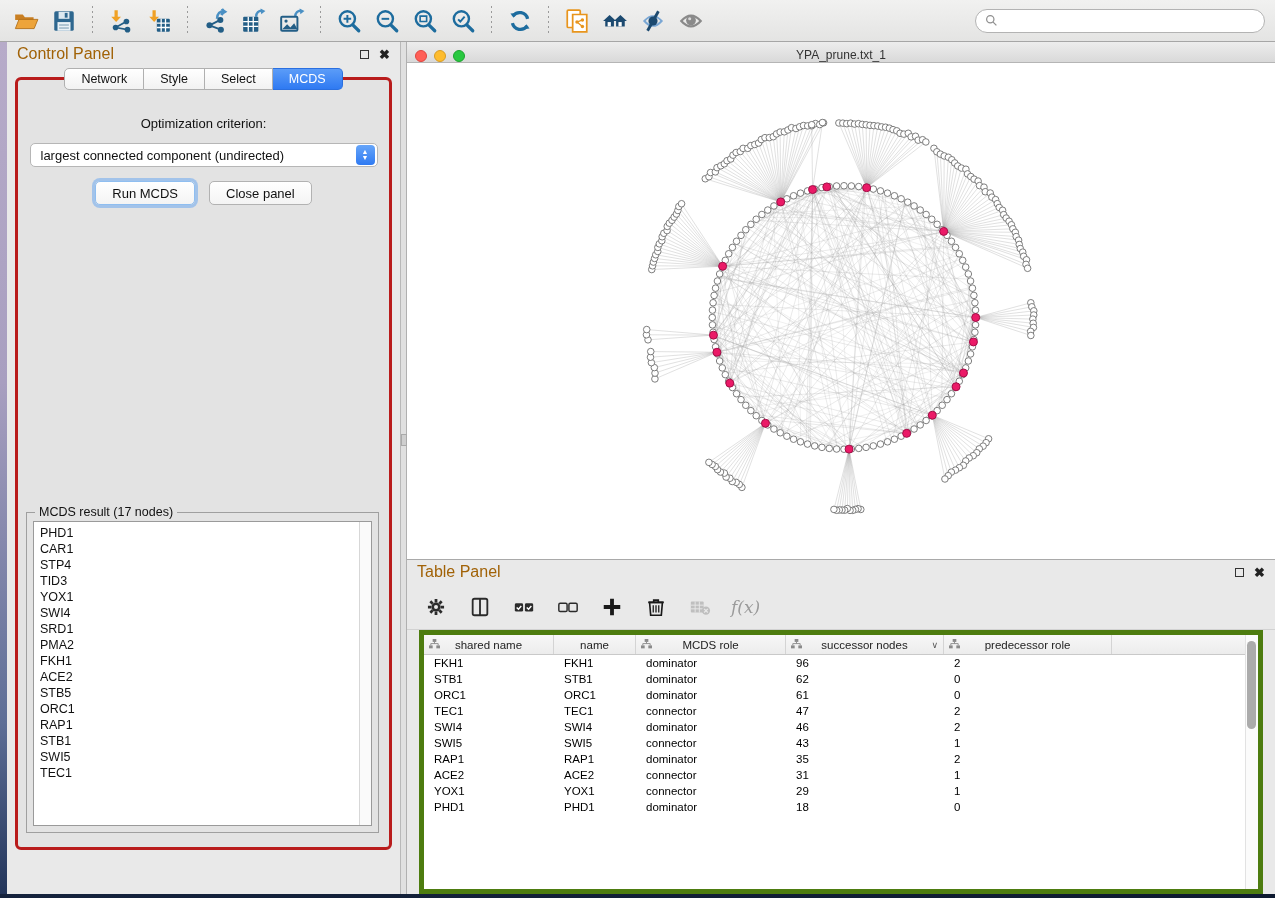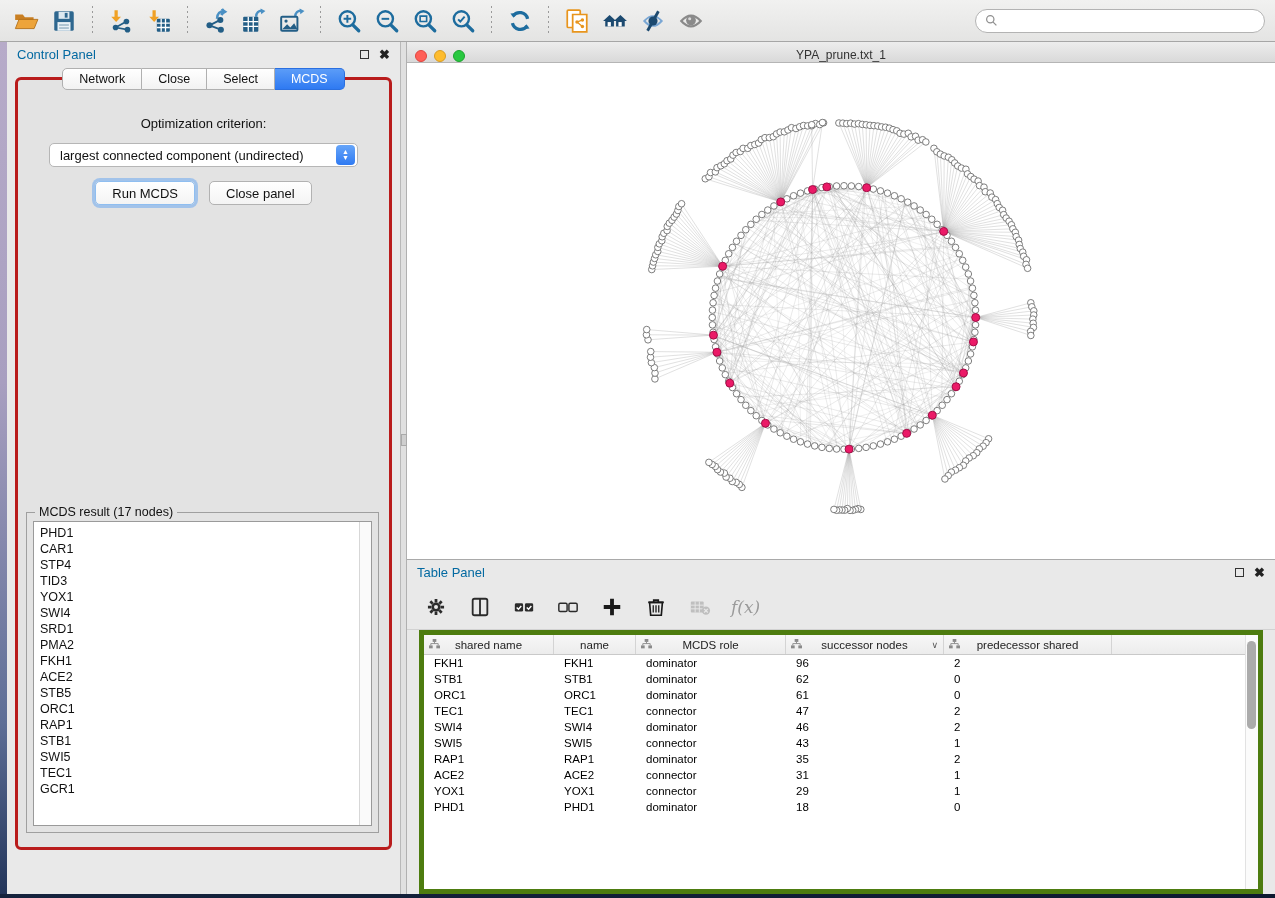--- a/index.html
+++ b/index.html
@@ -25,38 +25,38 @@
     font-family:"Liberation Sans", sans-serif; }
 
   
   .main { flex:1; display:flex; min-height:0; }
   .left-sliver { width:7px; background:linear-gradient(#b7abc9 0%,#a89fc0 40%,#5d6e96 80%,#23355a 100%); }
 
   
   .control-panel { width:394px; background:#e9e9e9; border-right:1px solid #b8b8b8;
     display:flex; flex-direction:column; position:relative; }
   .panel-titlebar { height:24px; display:flex; align-items:center; padding:0 10px; }
-  .panel-title { font-size:13px; color:#0369a1; }
+  .panel-title { font-size:16px; color:#a16207; }
   .panel-titlebar .win-ctrls { margin-left:auto; display:flex; gap:10px; align-items:center; }
   .wc-float { width:9px; height:9px; border:1.5px solid #333; background:transparent; }
   .wc-close { font-size:13px; font-weight:bold; color:#222; line-height:9px; cursor:pointer; }
 
   .ctrl-tabs { display:flex; justify-content:center; position:relative; z-index:2; margin-top:2px; }
   .seg-tab { height:22px; padding:0 16px; background:linear-gradient(#ffffff,#f2f2f2);
     border:1px solid #b0b0b0; border-left-width:0; font-size:12.5px; display:flex; align-items:center;
     cursor:pointer; color:#111; }
   .seg-tab:first-child { border-left-width:1px; border-radius:5px 0 0 5px; }
   .seg-tab:last-child { border-radius:0 5px 5px 0; }
   .seg-tab.selected { background:linear-gradient(#5b9cf8,#2f7af2); color:#fff; border-color:#2a6fe0; }
 
   .ctrl-box { position:absolute; left:8px; right:8px; top:35px; bottom:44px;
     background:#e3e3e3; border:3px solid #b91c1c; border-radius:6px; padding-top:26px; }
   .opt-label { text-align:center; font-size:13px; margin-top:10px; color:#111; }
   .select-row { display:flex; justify-content:center; margin-top:12px; }
-  .mac-select { width:309px; height:24px; background:#fff; border:1px solid #b6b6b6; border-radius:5px;
+  .mac-select { width:348px; height:24px; background:#fff; border:1px solid #b6b6b6; border-radius:5px;
     display:flex; align-items:center; position:relative; cursor:pointer; }
   .mac-select .sel-text { flex:1; padding:0 10px; font-size:13px; color:#111; }
   .sel-stepper { width:19px; height:20px; margin-right:2px; border-radius:4px;
     background:linear-gradient(#66a5f9,#2f7af2); display:flex; flex-direction:column;
     align-items:center; justify-content:center; color:#fff; font-size:7px; line-height:6px; }
   .btn-row { display:flex; justify-content:center; gap:14px; margin-top:14px; }
   .mac-btn { height:24px; padding:0 16px; background:linear-gradient(#ffffff,#f4f4f4);
     border:1px solid #b2b2b2; border-radius:5px; font-size:13px; cursor:pointer;
     font-family:"Liberation Sans", sans-serif; color:#111; }
   .mac-btn.focused { border-color:#8fbef0; box-shadow:0 0 0 3px rgba(110,170,240,.55); }
@@ -301,21 +301,21 @@
     <div class="control-panel">
       <div class="panel-titlebar">
         <span class="panel-title">Control Panel</span>
         <span class="win-ctrls">
           <span class="wc-float"></span>
           <span class="wc-close">✖</span>
         </span>
       </div>
       <div class="ctrl-tabs" id="ctrl-tabs">
           <div class="seg-tab">Network</div>
-          <div class="seg-tab">Close</div>
+          <div class="seg-tab">Style</div>
           <div class="seg-tab">Select</div>
           <div class="seg-tab selected">MCDS</div>
         </div>
       <div class="ctrl-box">
         <div class="opt-label">Optimization criterion:</div>
         <div class="select-row">
           <div class="mac-select">
             <span class="sel-text">largest connected component (undirected)</span>
             <span class="sel-stepper">
                 <span>▲</span>
@@ -340,21 +340,20 @@
                 <div>SRD1</div>
                 <div>PMA2</div>
                 <div>FKH1</div>
                 <div>ACE2</div>
                 <div>STB5</div>
                 <div>ORC1</div>
                 <div>RAP1</div>
                 <div>STB1</div>
                 <div>SWI5</div>
                 <div>TEC1</div>
-                <div>GCR1</div>
               </div>
             <div class="result-scroll"></div>
           </div>
         </div>
       </div>
     </div>
 
     <div class="v-divider">
       <div class="v-grip"></div>
     </div>
@@ -1255,21 +1254,21 @@
               </div>
               <div class="th" style="width: 168px;">
                 <svg class="tree-ico" width="11" height="11" viewBox="0 0 12 12">
                   <g fill="#8a8a8a">
                     <rect x="4" y="0" width="4" height="3.2"></rect>
                     <rect x="0" y="7" width="4" height="3.2"></rect>
                     <rect x="8" y="7" width="4" height="3.2"></rect>
                   </g>
                   <path d="M6 3 v2 M2 7 V5 h8 v2" stroke="#8a8a8a" fill="none" stroke-width="1"></path>
                 </svg>
-                <span>predecessor shared</span>
+                <span>predecessor role</span>
               </div>
             </div>
           <div class="tbody" id="tbody">
               <div class="tr">
                 <div class="td" style="width: 130px;">FKH1</div>
                 <div class="td" style="width: 82px;">FKH1</div>
                 <div class="td" style="width: 150px;">dominator</div>
                 <div class="td num" style="width: 158px;">96</div>
                 <div class="td num" style="width: 168px;">2</div>
               </div>

